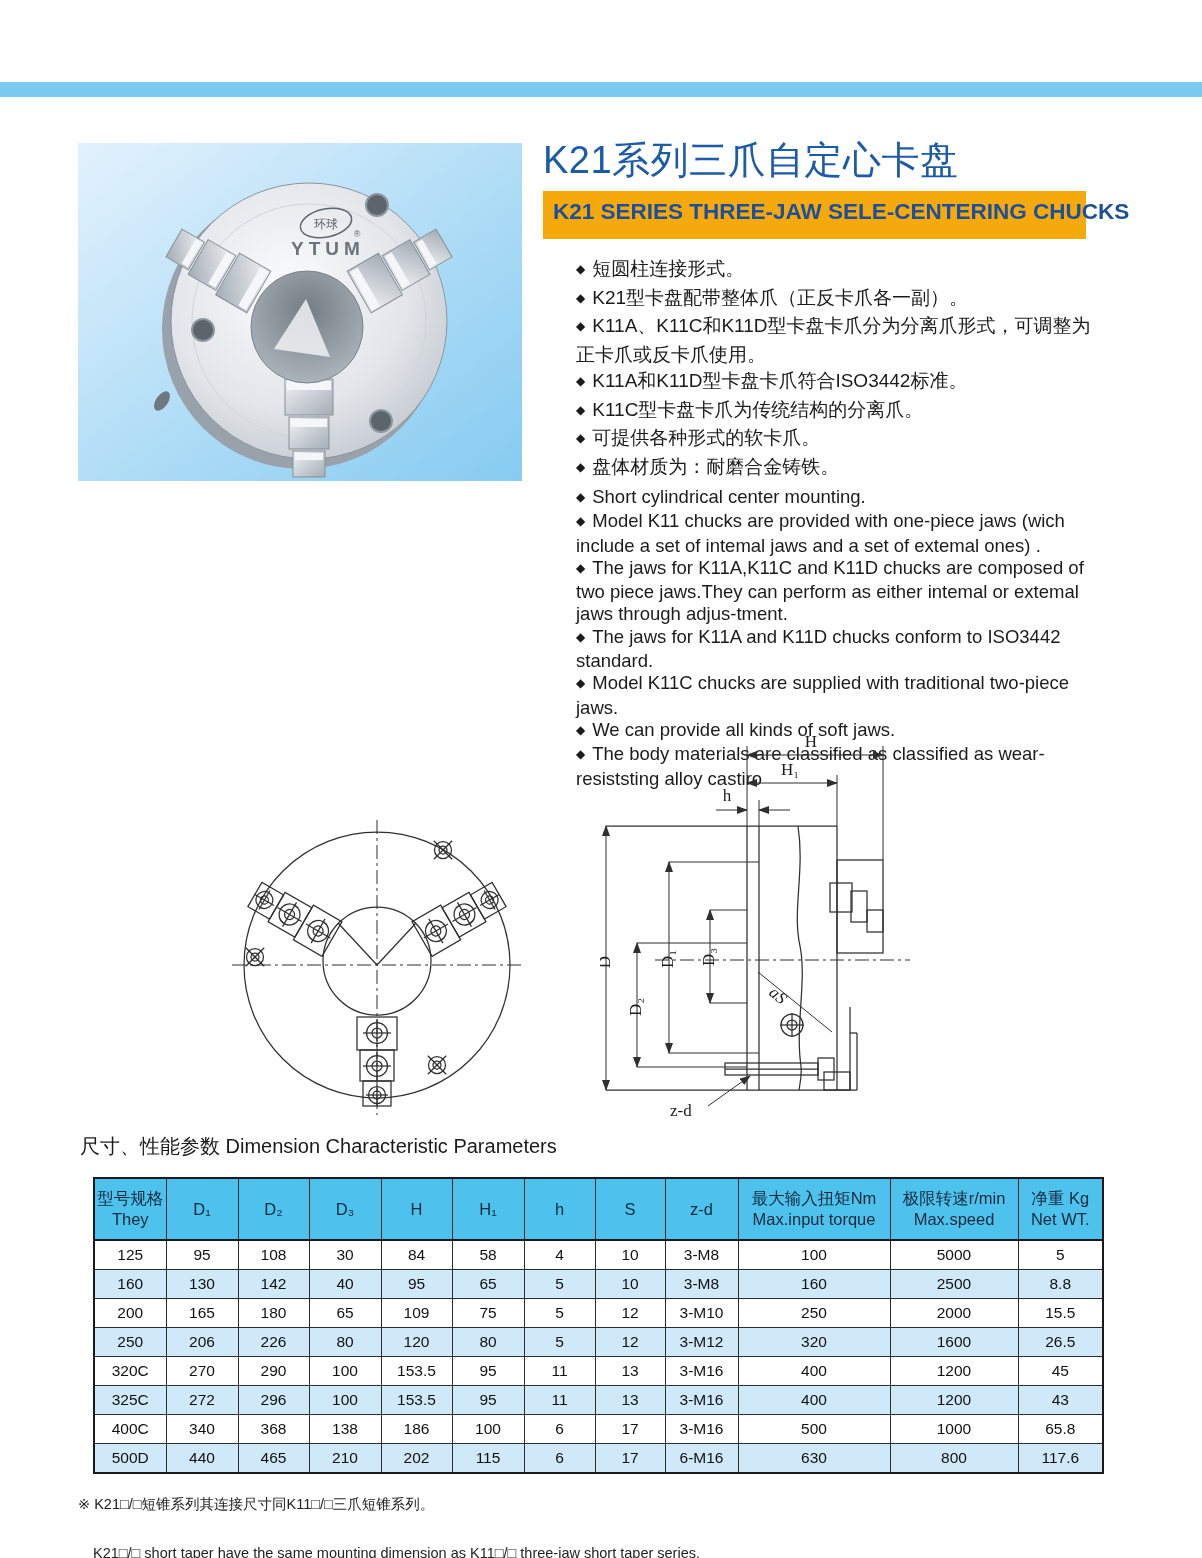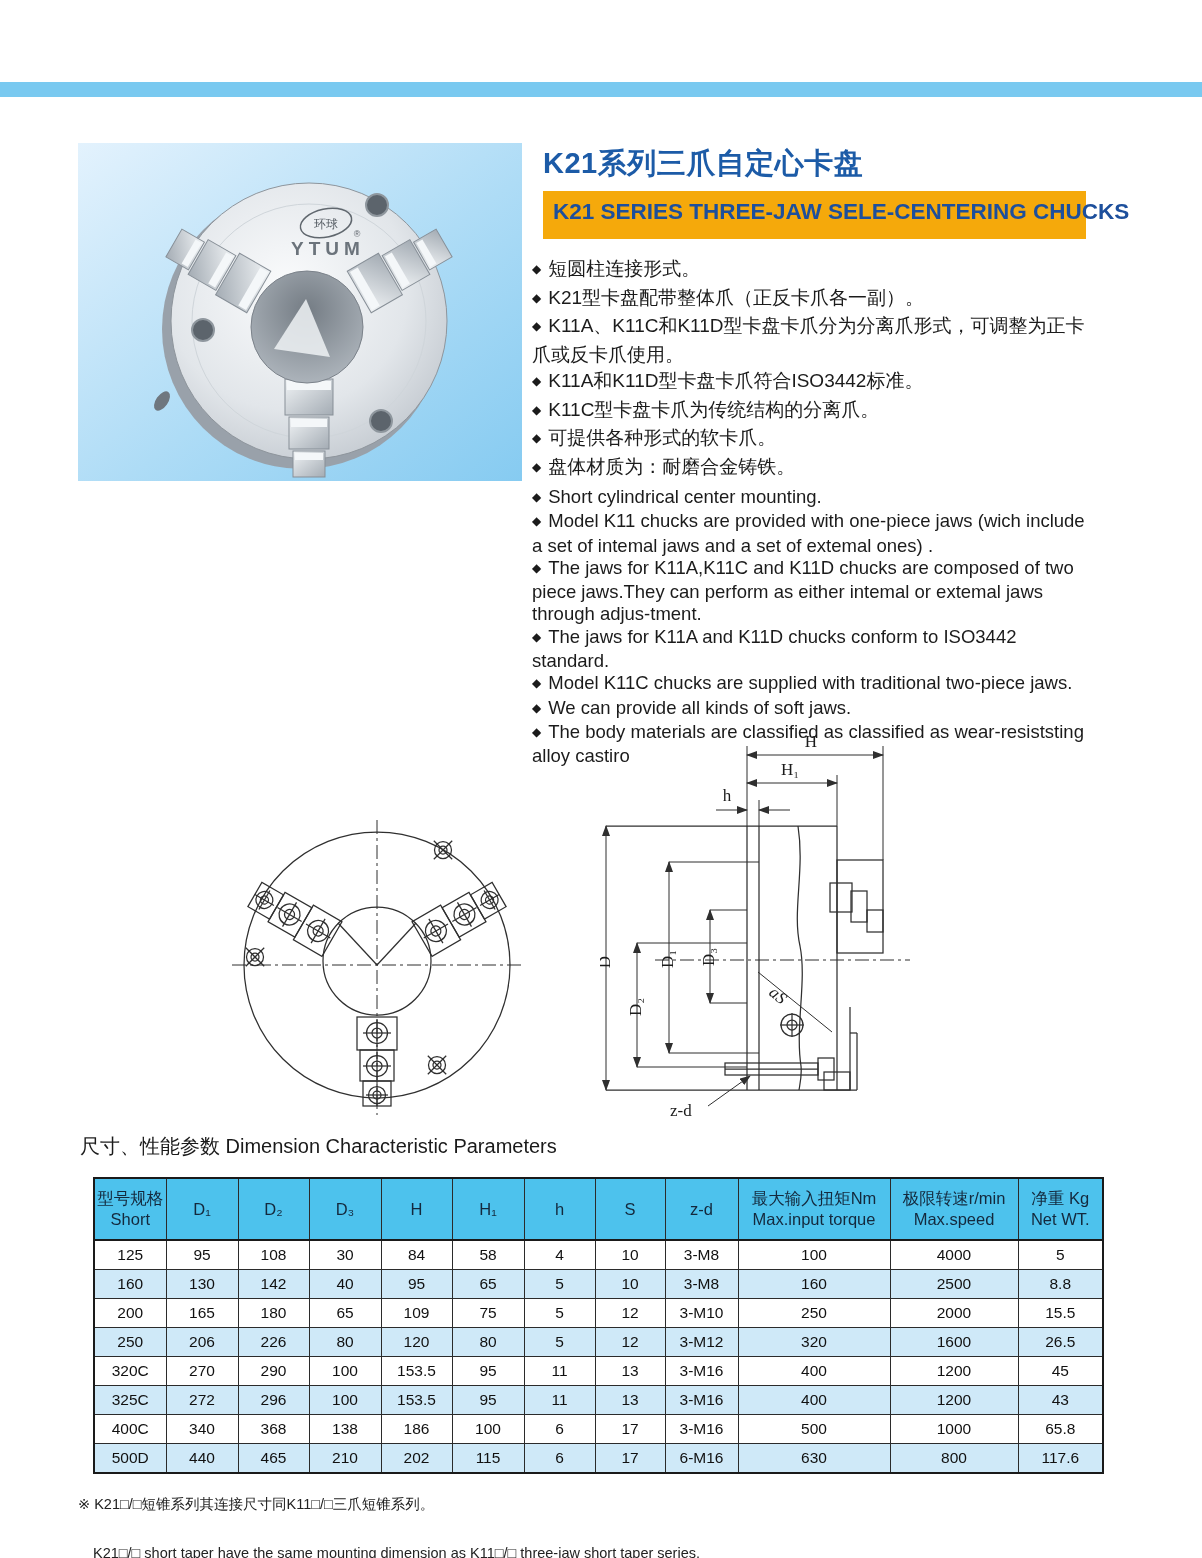--- a/index.html
+++ b/index.html
@@ -4,30 +4,30 @@
 <style>
   html,body{margin:0;padding:0;background:#ffffff;}
   body{font-family:"Liberation Sans","DejaVu Sans",sans-serif;}
   .page{position:relative;width:1202px;height:1558px;background:#fff;overflow:hidden;}
 
   .top-stripe{position:absolute;left:0;top:82px;width:1202px;height:15px;background:var(--stripe_blue,#79c9f0);}
 
   .photo{position:absolute;left:78px;top:143px;width:444px;height:294px;}
   .photo svg{display:block;}
 
-  .title{position:absolute;left:543px;top:144px;width:550px;font-size:29px;font-weight:bold;
+  .title{position:absolute;left:543px;top:135px;width:550px;font-size:38px;font-weight:normal;
          color:var(--title_blue,#1c5ba7);letter-spacing:0.5px;white-space:nowrap;}
   .banner{position:absolute;left:543px;top:191px;width:533px;height:48px;line-height:42px;padding-left:10px;
           background:var(--banner_orange,#f5a90b);color:var(--banner_text,#1d4f9c);
           font-size:22.5px;font-weight:bold;white-space:nowrap;}
 
   .features{position:absolute;left:532px;width:562px;color:#1b1b1b;}
   .features-zh{top:256px;font-size:19px;line-height:26.5px;}
   .features-en{top:486px;font-size:18.5px;line-height:22.3px;}
-  .feat{display:block;}
+  .feat{display:block;margin-left:44px;}
   .bullet{font-size:12px;margin-right:7px;position:relative;top:-2px;}
 
   .drawing{position:absolute;}
   .drawing-front{left:170px;top:795px;}
   .drawing-section{left:600px;top:726px;}
   .lineart *{fill:none;stroke:#2f2f2f;stroke-width:1.25px;}
   .lineart text{stroke:none;fill:#1c1c1c;font-family:"Liberation Serif","DejaVu Serif",serif;font-size:17px;}
   .lineart .thin{stroke-width:1px;}
   .lineart .cl{stroke-dasharray:14 4 3 4;stroke-width:1px;}
   .lineart .arrhead{fill:#2f2f2f;stroke:none;}
@@ -254,21 +254,21 @@
         <col style="width:70px">
       <col style="width:73px">
         <col style="width:152px">
         <col style="width:128px">
         <col style="width:85px">
     </colgroup>
     <thead>
         <tr>
           <th>
             <div>型号规格</div>
-            <div>Short</div>
+            <div>They</div>
           </th>
           <th>
             <div>D₁</div>
           </th>
           <th>
             <div>D₂</div>
           </th>
           <th>
             <div>D₃</div>
           </th>
@@ -306,21 +306,21 @@
           <td>125</td>
           <td>95</td>
           <td>108</td>
           <td>30</td>
           <td>84</td>
           <td>58</td>
           <td>4</td>
           <td>10</td>
           <td>3-M8</td>
           <td>100</td>
-          <td>4000</td>
+          <td>5000</td>
           <td>5</td>
         </tr>
         <tr class="alt">
           <td>160</td>
           <td>130</td>
           <td>142</td>
           <td>40</td>
           <td>95</td>
           <td>65</td>
           <td>5</td>

